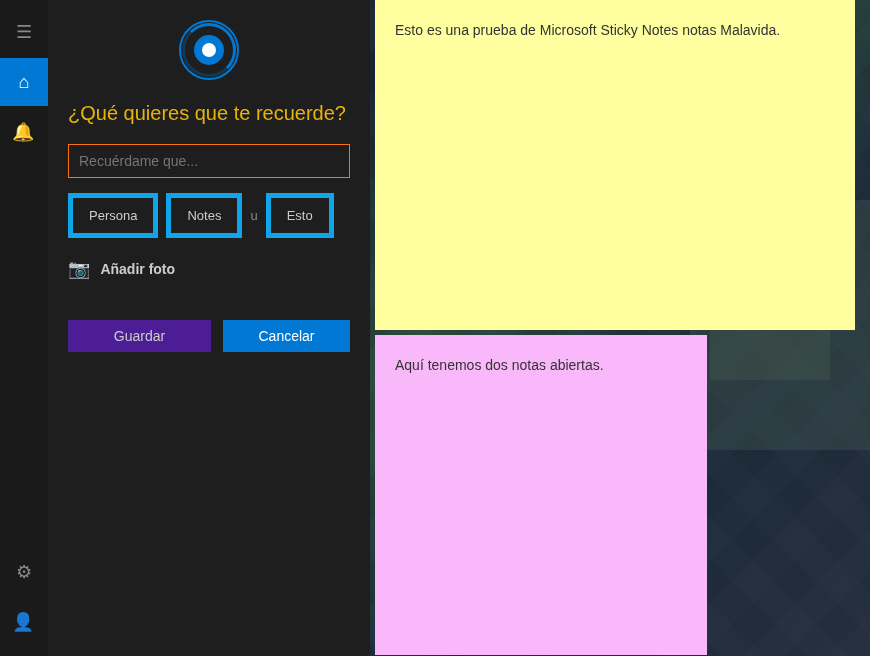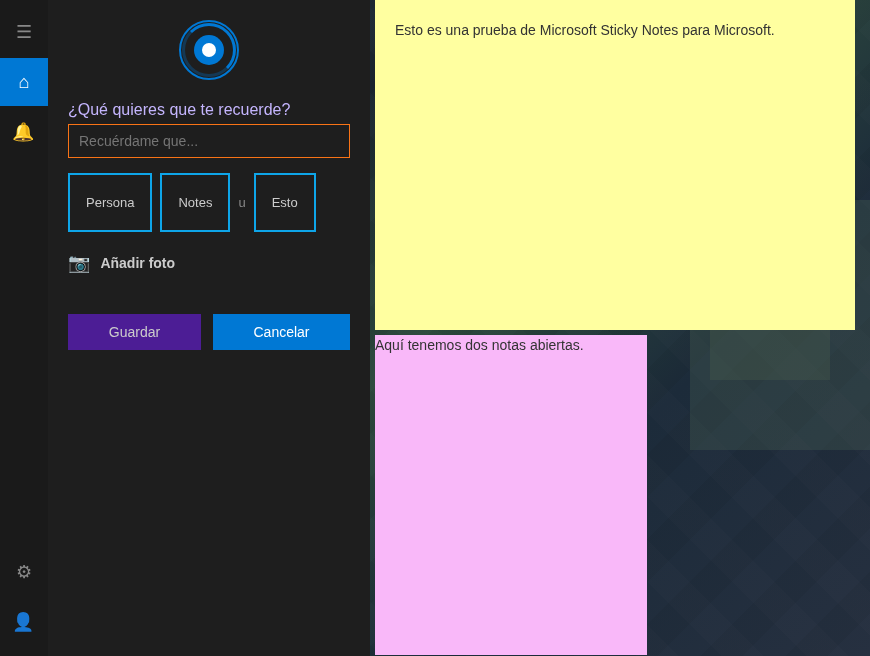--- a/index.html
+++ b/index.html
@@ -153,25 +153,25 @@
       justify-content: center;
     }
     .cortana-logo-dot {
       width: 14px;
       height: 14px;
       background: white;
       border-radius: 50%;
     }
 
     .cortana-question {
-      color: #c4b5fd;
-      font-size: 16px;
+      color: #eab308;
+      font-size: 20px;
       font-weight: 300;
       line-height: 1.3;
-      margin-bottom: 3px;
+      margin-bottom: 18px;
       text-align: left;
       width: 100%;
     }
 
     .recordatorio-label {
       color: #888;
       font-size: 12px;
       margin-bottom: 8px;
       width: 100%;
       text-align: left;
@@ -191,23 +191,23 @@
     .tag-row {
       display: flex;
       gap: 8px;
       width: 100%;
       align-items: center;
       margin-bottom: 20px;
     }
 
     .tag-btn {
       background: transparent;
-      border: 2px solid #0ea5e9;
+      border: 5px solid #0ea5e9;
       color: #ccc;
-      padding: 20px 16px;
+      padding: 10px 16px;
       font-size: 13px;
       cursor: pointer;
     }
 
     .tag-separator {
       color: #888;
       font-size: 13px;
     }
 
     .add-photo-row {
@@ -241,45 +241,45 @@
       border: none;
       padding: 8px;
       font-size: 14px;
       cursor: pointer;
     }
     .btn-cancelar {
       flex: 1;
       background: #0078d4;
       color: white;
       border: none;
-      padding: 10px;
       font-size: 14px;
       cursor: pointer;
     }
 
     
     .sticky-yellow {
       position: absolute;
       top: 0;
       left: 375px;
       width: 480px;
       height: 330px;
       background: #ffffa0;
       z-index: 15;
       padding: 20px;
     }
 
     .sticky-pink {
       position: absolute;
       top: 335px;
       left: 375px;
-      width: 272px;
+      width: 332px;
       height: 320px;
       background: #f9b8f9;
       z-index: 14;
+      padding: 20px;
     }
 
     .sticky-text {
       font-size: 14px;
       color: #333;
       line-height: 1.5;
     }
 
     
     .map-detail-1 {
@@ -377,18 +377,18 @@
     <button class="btn-guardar">
       <span>Guardar</span>
     </button>
     <button class="btn-cancelar">
       <span>Cancelar</span>
     </button>
   </div>
 </div>
 
 <div class="sticky-yellow">
-  <span class="sticky-text">Esto es una prueba de Microsoft Sticky Notes para Microsoft.</span>
+  <span class="sticky-text">Esto es una prueba de Microsoft Sticky Notes notas Malavida.</span>
 </div>
 
 <div class="sticky-pink">
   <span class="sticky-text">Aquí tenemos dos notas abiertas.</span>
 </div>
 
 </body></html>

